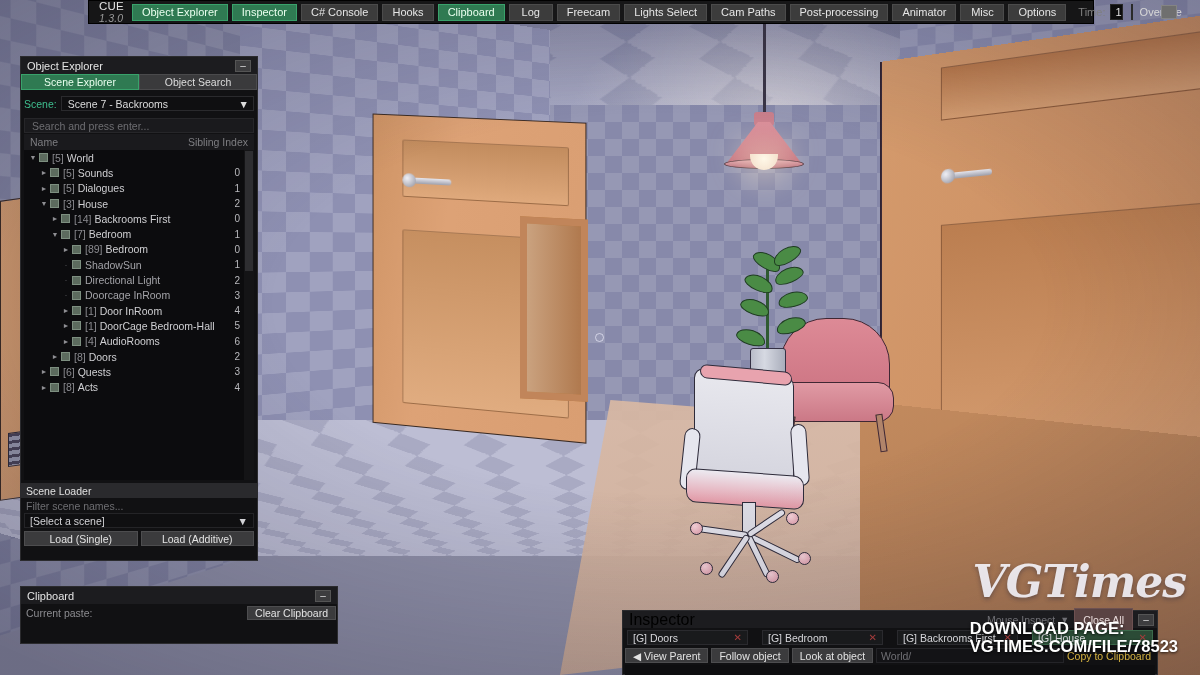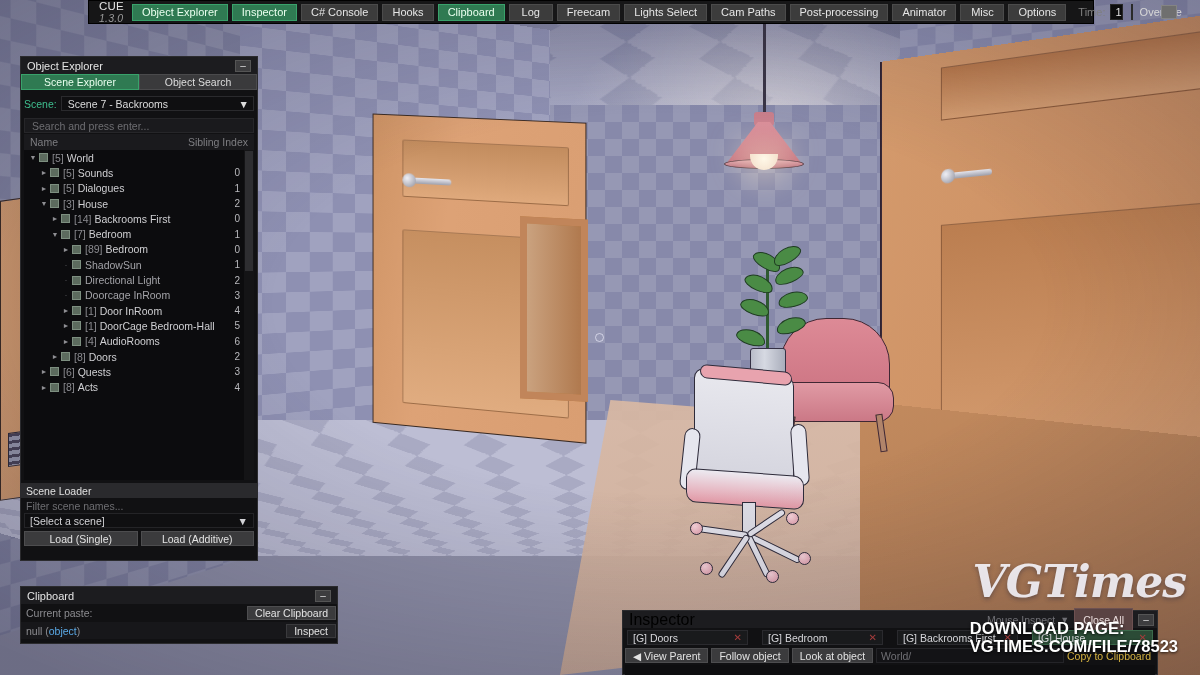--- a/index.html
+++ b/index.html
@@ -652,24 +652,20 @@
   </div>
 
   <div class="panel" id="clipboard-panel">
     <div class="panel-title">
       <span>Clipboard</span>
       <span class="min-btn">–</span>
     </div>
     <div class="clip-row">
       <span class="clip-lbl">Current paste:</span>
       <span class="clip-btn">Clear Clipboard</span>
-    </div>
-    <div class="clip-row clip-field">
-      <span class="clip-val"><span>null (</span><b>object</b><span>)</span></span>
-      <span class="clip-btn" style="background:#27272a; border-color:#3a3a3d;">Inspect</span>
     </div>
   </div>
 
   <div class="panel" id="inspector-panel">
     <div class="insp-head">
       <span>Inspector</span>
       <span class="insp-head-right">
         <span class="mouse-inspect">Mouse Inspect</span>
         <span style="color:#6f6f74; font-size:9px;">▼</span>
         <span class="close-all">Close All</span>

